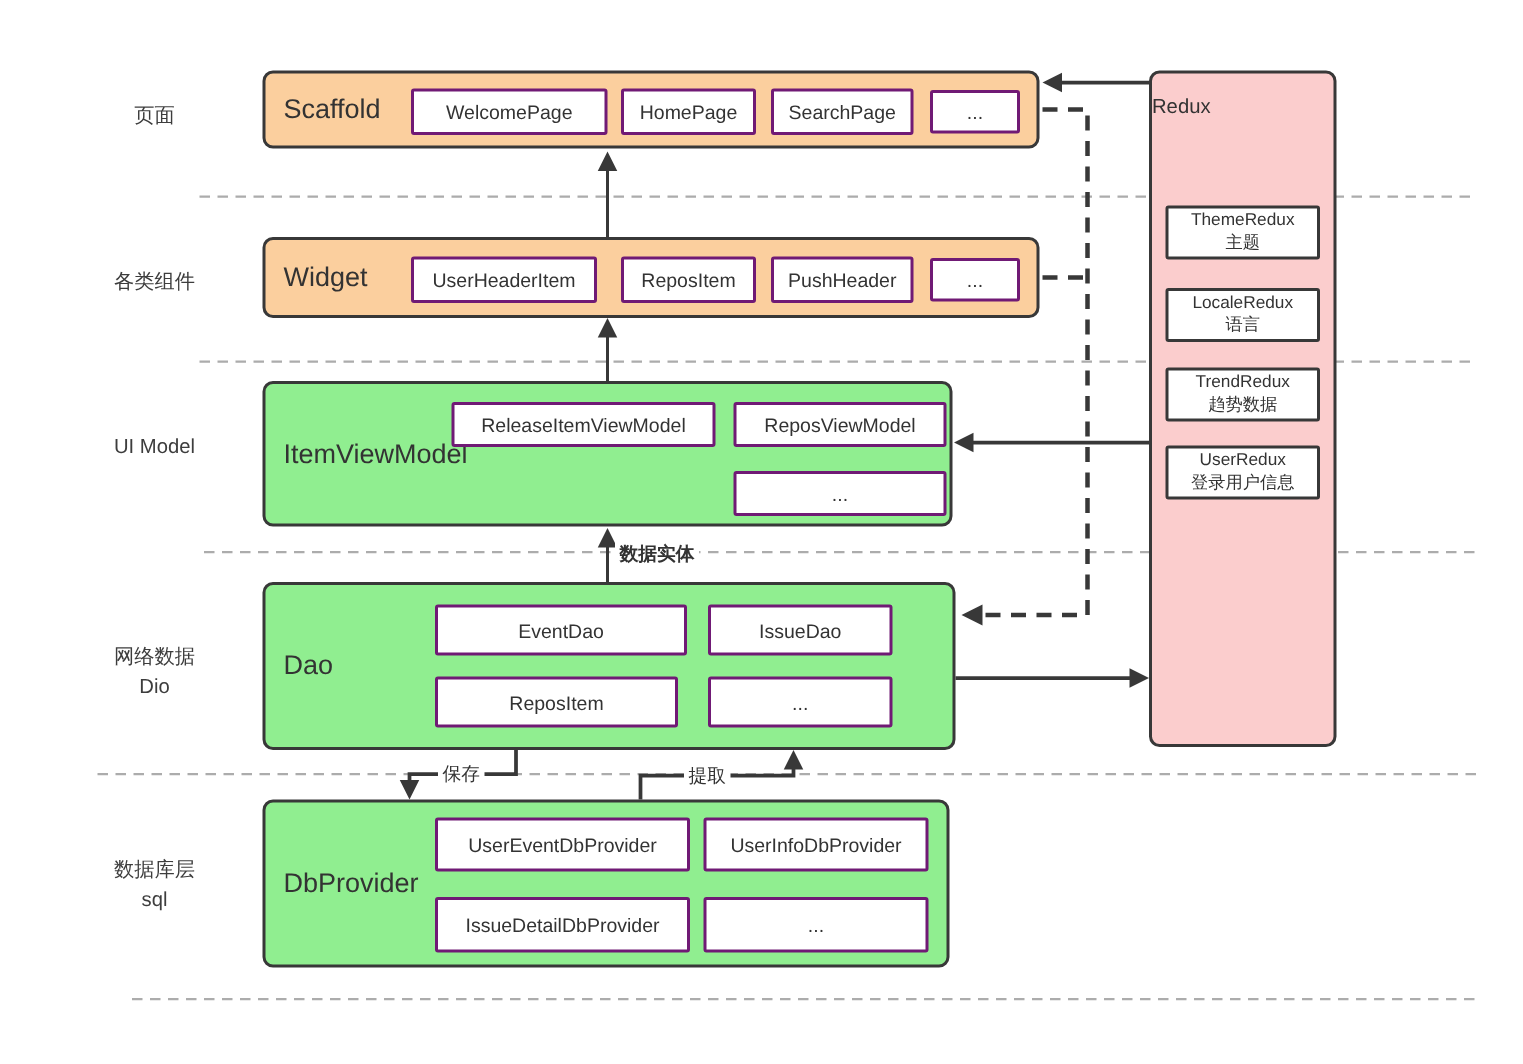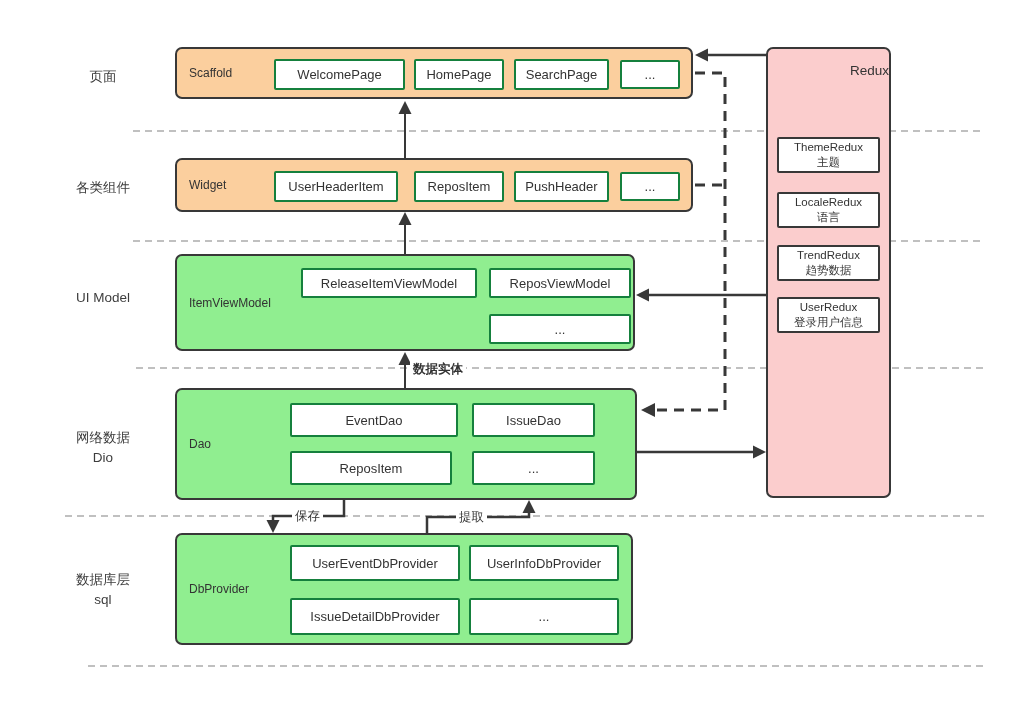--- a/index.html
+++ b/index.html
@@ -18,31 +18,31 @@
 
   .layer{
     position:absolute;border:2px solid #383838;border-radius:7px;z-index:1;box-sizing:border-box;
   }
   .orange{background:#FBCF9E;}
   .green{background:#90EE90;}
   .pink{background:#FBCDCD;}
 
   .layer-title{
     position:absolute;left:12px;top:50%;transform:translateY(-50%);
-    font-size:12px;color:#333;white-space:nowrap;
+    font-size:18px;color:#333;white-space:nowrap;
   }
 
   .chip{
-    position:absolute;background:#ffffff;border:2px solid #15803d;border-radius:2px;
+    position:absolute;background:#ffffff;border:2px solid #701a75;border-radius:2px;
     display:flex;align-items:center;justify-content:center;
     font-size:13px;color:#333;box-sizing:border-box;white-space:nowrap;
   }
 
   .redux-title{
-    position:absolute;left:0;top:14px;width:100%;text-align:right;font-size:13.5px;color:#333;
+    position:absolute;left:0;top:14px;width:100%;text-align:left;font-size:13.5px;color:#333;
   }
   .redux-item{
     position:absolute;left:9px;width:103px;height:36px;background:#ffffff;
     border:2px solid #383838;border-radius:2px;box-sizing:border-box;
     display:flex;flex-direction:column;align-items:center;justify-content:center;
     font-size:11.5px;line-height:1.3;color:#333;text-align:center;
   }
 
   .edge-label{
     position:absolute;background:#ffffff;padding:0 3px;font-size:12.5px;color:#333;

